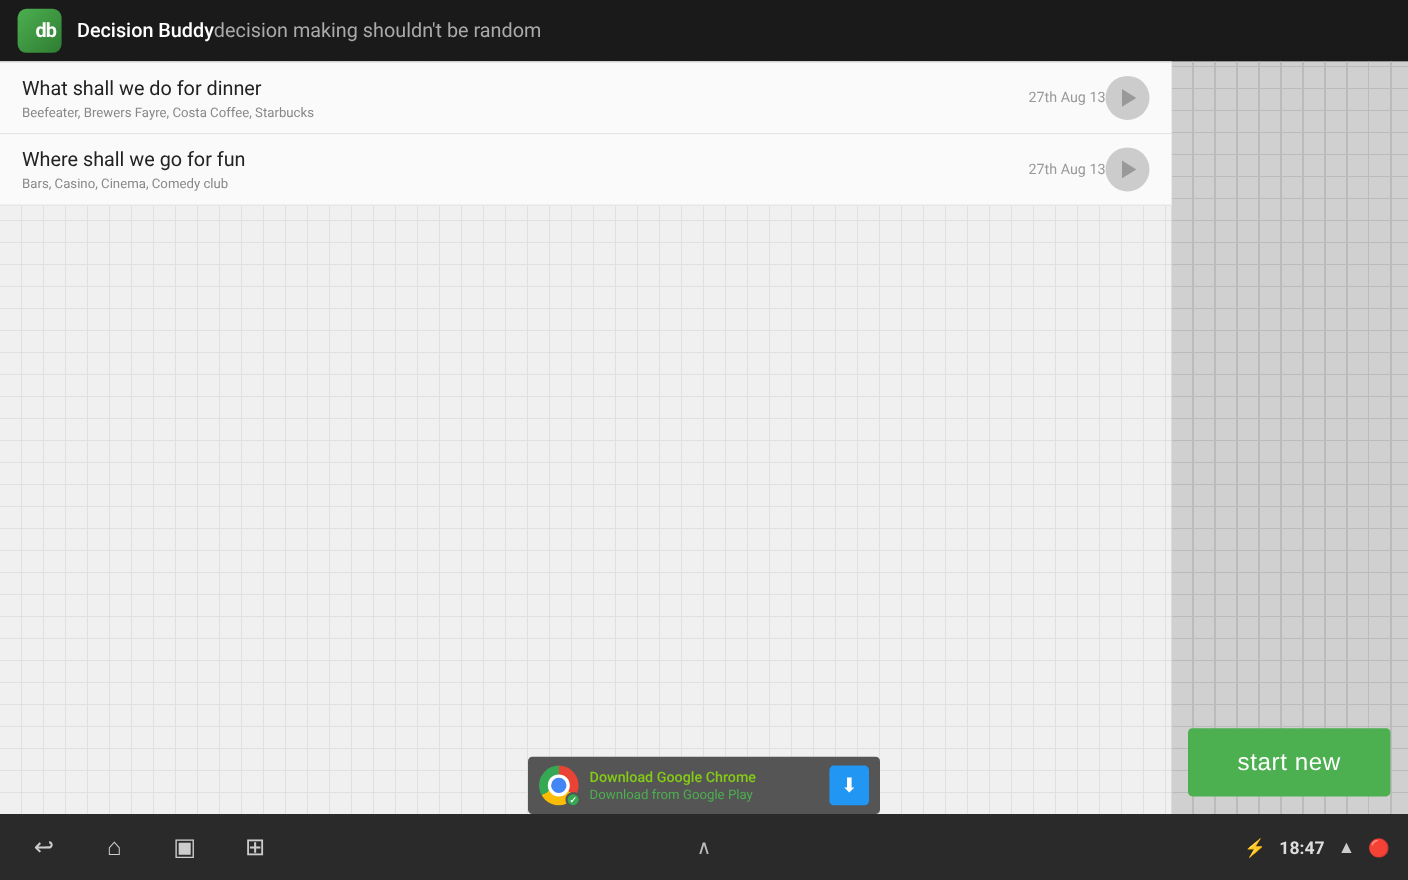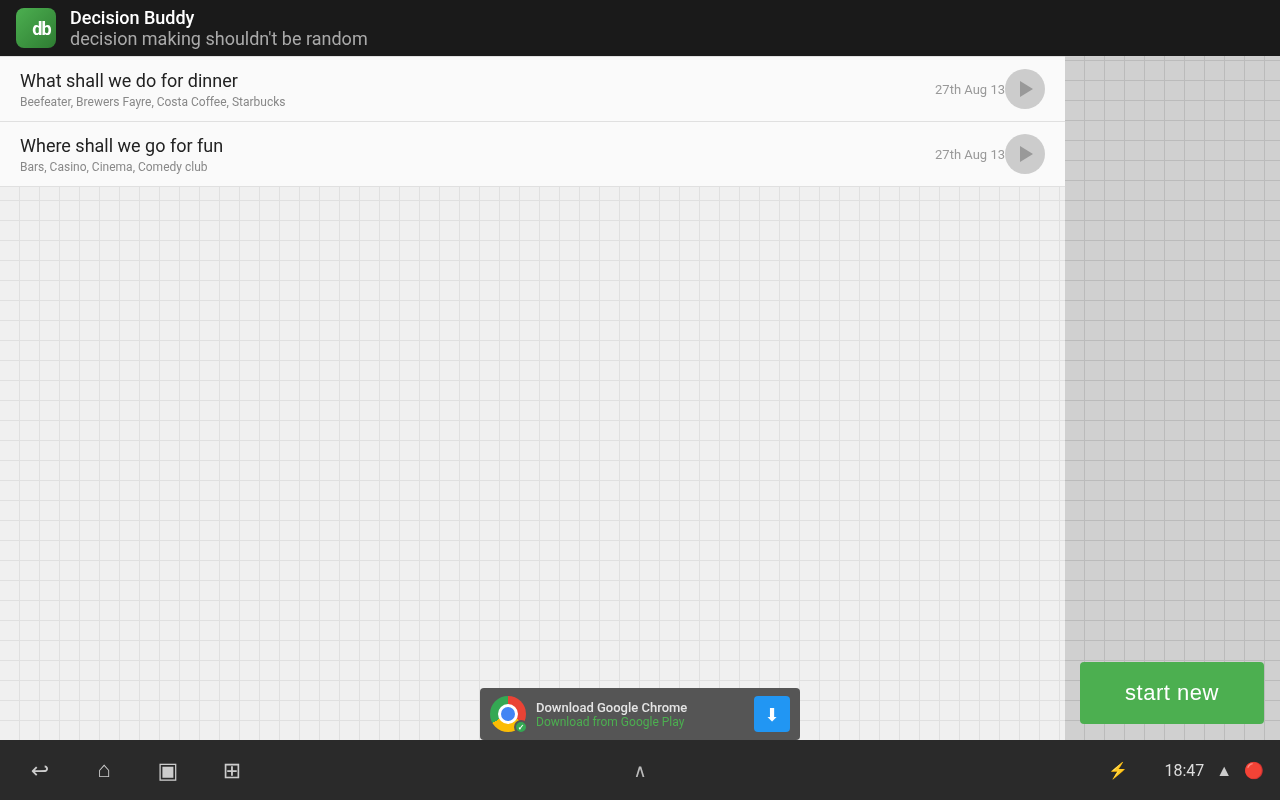--- a/index.html
+++ b/index.html
@@ -22,21 +22,21 @@
       border-radius: 8px;
       display: flex;
       align-items: center;
       justify-content: center;
       font-weight: bold;
       color: white;
       font-size: 18px;
       letter-spacing: -1px;
       padding-left: 11px;
     }
-    .app-title-block { display: flex; flex-direction: column; }
+    .app-title-block { display: flex; }
     .app-title { color: white; font-size: 18px; font-weight: 500; }
     .app-subtitle { color: #aaa; font-size: 18px; }
 
     
     .main-area {
       display: flex;
       width: 100%;
       height: calc(800px - 56px - 60px);
       background: #d8d8d8;
     }
@@ -165,21 +165,21 @@
     }
 
     .nav-icons-right {
       display: flex;
       align-items: center;
       gap: 12px;
       padding-right: 16px;
       flex: 1;
       justify-content: flex-end;
     }
-    .status-time { color: #ddd; font-size: 16px; font-weight: 400; margin-left: 24px; }
+    .status-time { color: #ddd; font-size: 16px; font-weight: 700; }
     .status-icon { color: #ccc; font-size: 16px; }
 
     
     .ad-bar {
       position: absolute;
       bottom: 60px;
       left: 50%;
       transform: translateX(-50%);
       width: 320px;
       height: 52px;
@@ -220,21 +220,21 @@
       border-radius: 50%;
       border: 2px solid #555;
       display: flex;
       align-items: center;
       justify-content: center;
       font-size: 8px;
       color: white;
       font-weight: bold;
     }
     .ad-text { flex: 1; }
-    .ad-title { color: #e5e5e5; font-size: 13px; font-weight: 500; }
+    .ad-title { color: #84cc16; font-size: 13px; font-weight: 500; }
     .ad-subtitle { color: #4CAF50; font-size: 12px; }
     .ad-download-btn {
       width: 36px;
       height: 36px;
       background: #2196F3;
       border-radius: 4px;
       display: flex;
       align-items: center;
       justify-content: center;
       cursor: pointer;

